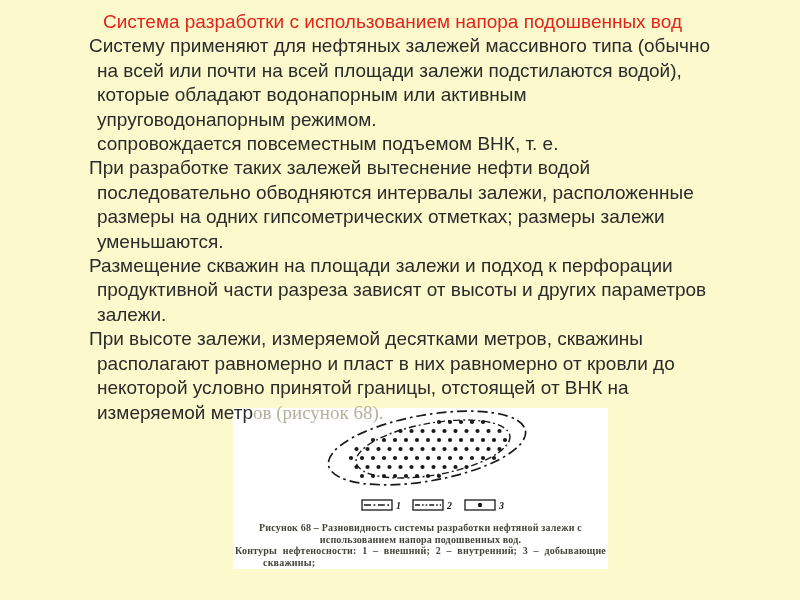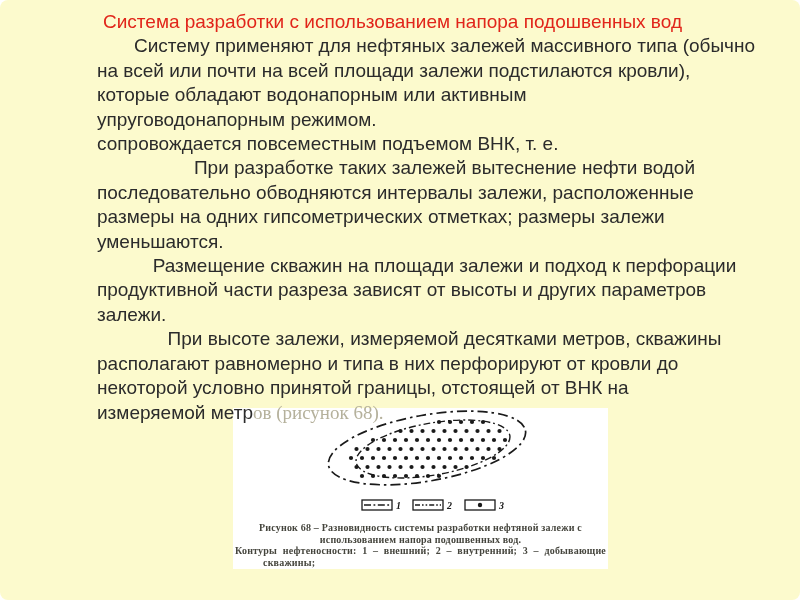--- a/index.html
+++ b/index.html
@@ -2,29 +2,28 @@
 <html><head>
 <meta charset="utf-8">
 <style>
   html,body{margin:0;padding:0;}
   .slide{
     position:relative;
     width:800px;height:600px;
     background:var(--bg,#FCFACD);
     overflow:hidden;
     font-family:"Liberation Sans",sans-serif;
-    border-radius:8px;
   }
   .text-block{
     position:absolute;left:0;top:10px;width:800px;z-index:3;
     font-size:19px;line-height:24.4px;
     color:var(--body,#2B2B2B);
   }
   .tline{padding-left:97px;white-space:nowrap;}
-  .tline.para{padding-left:89px;text-align:center;}
+  .tline.para{padding-left:89px;}
   .tline.title{padding-left:103px;color:var(--title,#E1251A);}
   .ghost{color:var(--ghost,#B5B19C);font-family:Liberation Serif, serif;}
   .figure{
     position:absolute;left:233px;top:408px;width:375px;height:161px;
     background:var(--figbg,#FFFFFF);z-index:2;
   }
   svg.diagram{position:absolute;left:0;top:0;display:block;}
   .contour{fill:none;stroke:var(--ink,#1A1A1A);}
   .legend-box{fill:none;stroke:var(--ink,#1A1A1A);stroke-width:1.3;}
   .legend-num{font-family:"Liberation Serif",serif;font-style:italic;font-weight:bold;font-size:10px;fill:var(--ink,#1A1A1A);}
@@ -39,33 +38,33 @@
   .cap-left{text-align:left;padding:0 2px;margin-left:28px;}
 </style>
 </head>
 <body>
 
 <div class="slide" style="--bg: #FCFACD; --title: #E1251A; --body: #2B2B2B; --ink: #1A1A1A; --figbg: #FFFFFF; --ghost: #B5B19C;">
 
   <div class="text-block">
     <div class="tline title">Система разработки с использованием напора подошвенных вод</div>
     <div class="tline para">Систему применяют для нефтяных залежей массивного типа (обычно</div>
-    <div class="tline">на всей или почти на всей площади залежи подстилаются кровли),</div>
+    <div class="tline">на всей или почти на всей площади залежи подстилаются водой),</div>
     <div class="tline">которые обладают водонапорным или активным</div>
     <div class="tline">упруговодонапорным режимом.</div>
     <div class="tline">сопровождается повсеместным подъемом ВНК, т. е.</div>
     <div class="tline para">При разработке таких залежей вытеснение нефти водой</div>
     <div class="tline">последовательно обводняются интервалы залежи, расположенные</div>
     <div class="tline">размеры на одних гипсометрических отметках; размеры залежи</div>
     <div class="tline">уменьшаются.</div>
     <div class="tline para">Размещение скважин на площади залежи и подход к перфорации</div>
     <div class="tline">продуктивной части разреза зависят от высоты и других параметров</div>
     <div class="tline">залежи.</div>
     <div class="tline para">При высоте залежи, измеряемой десятками метров, скважины</div>
-    <div class="tline">располагают равномерно и типа в них перфорируют от кровли до</div>
+    <div class="tline">располагают равномерно и пласт в них равномерно от кровли до</div>
     <div class="tline">некоторой условно принятой границы, отстоящей от ВНК на</div>
     <div class="tline"><span>измеряемой метр</span><span class="ghost">ов (рисунок 68).</span></div>
   </div>
 
   <div class="figure">
     <svg class="diagram" width="375" height="112" viewBox="0 0 375 112">
       <ellipse class="contour" cx="194" cy="40" rx="100" ry="33" transform="rotate(-10 194 40)" stroke-width="1.7" stroke-dasharray="10 4 2.5 4"></ellipse>
       <ellipse class="contour" cx="200" cy="41" rx="78" ry="26" transform="rotate(-10 200 41)" stroke-width="1.4" stroke-dasharray="7 3 2 3"></ellipse>
       <g id="dots">
           <circle cx="206" cy="14" r="2.1" fill="#1A1A1A"></circle>

